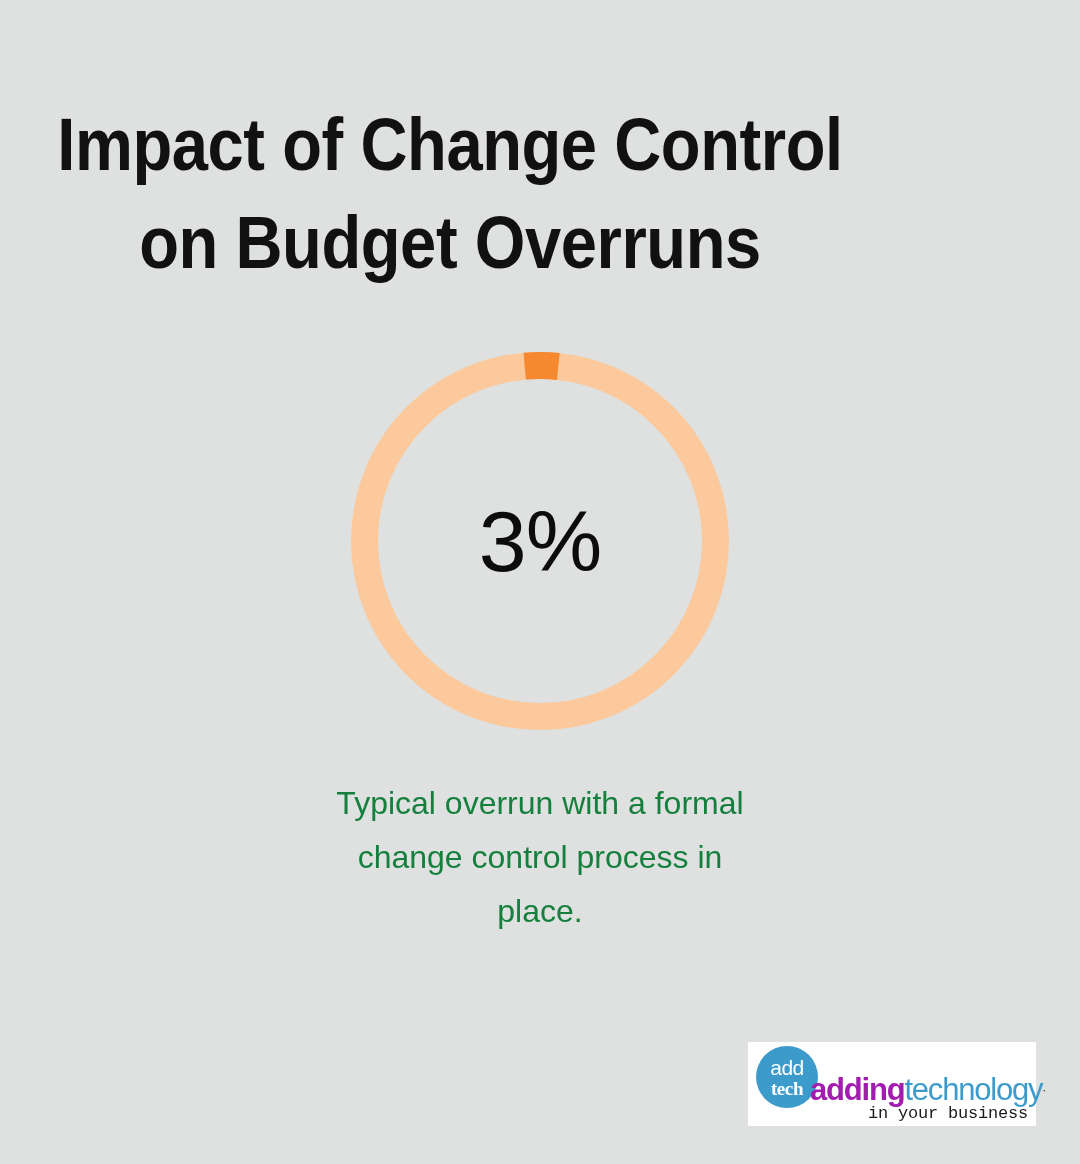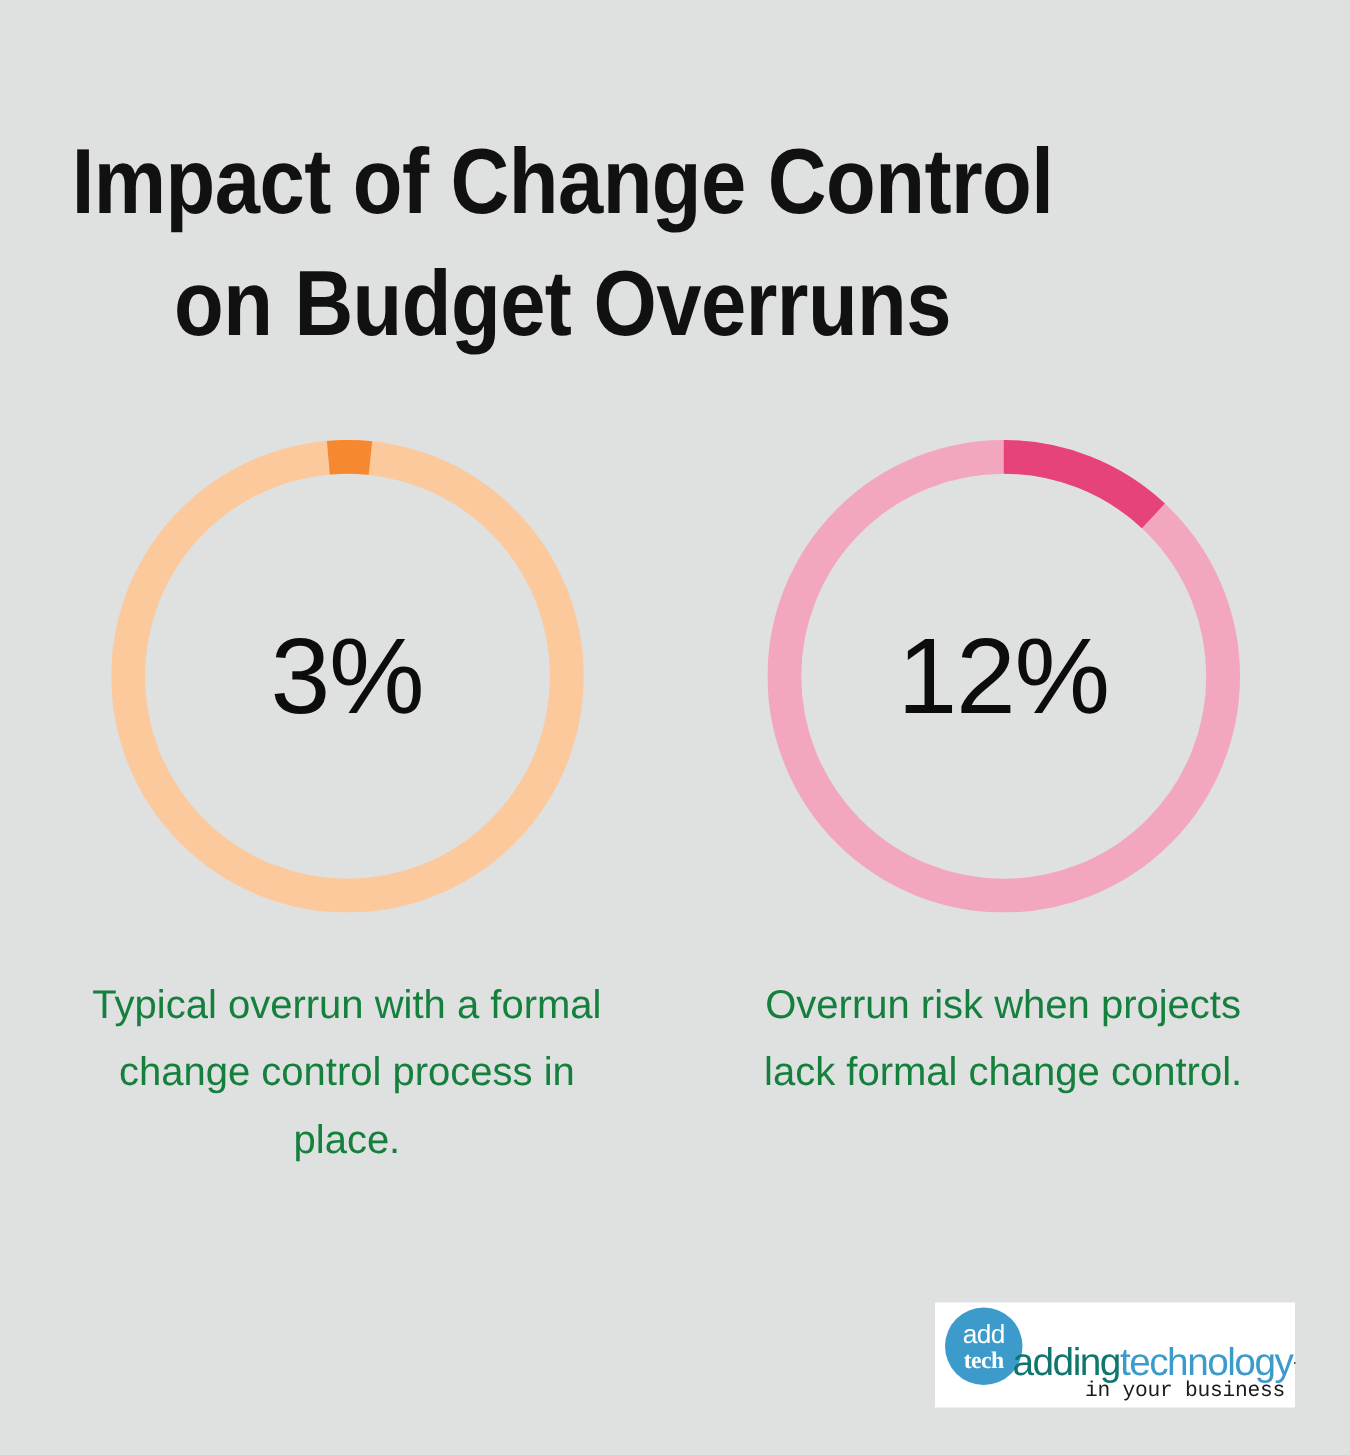--- a/index.html
+++ b/index.html
@@ -132,22 +132,22 @@
   }
   .logo-wordmark {
     position: absolute;
     left: 62px;
     top: 30px;
     white-space: nowrap;
   }
   .logo-wordmark .wm-adding {
     font-family: "Liberation Sans", sans-serif;
     font-size: 31px;
-    font-weight: 400;
-    color: #0f766e;
+    font-weight: 700;
+    color: #a21caf;
     letter-spacing: -1.2px;
   }
   .logo-wordmark .wm-technology {
     font-family: "Liberation Sans", sans-serif;
     font-size: 31px;
     font-weight: normal;
     color: #3d9bcb;
     letter-spacing: -1.2px;
   }
   .logo-wordmark .wm-reg {
@@ -182,30 +182,20 @@
     <div class="donut-wrap">
       <svg class="donut-svg" viewBox="0 0 378 378">
         <circle cx="189" cy="189" r="175.5" fill="none" stroke="#fbc99b" stroke-width="27"></circle>
         <circle id="arc1" cx="189" cy="189" r="175.5" fill="none" stroke="#f6882f" stroke-width="27" transform="rotate(-95 189 189)" stroke-dasharray="33.69358120975053 1069.0054402002668"></circle>
       </svg>
       <div class="donut-center-label">3%</div>
     </div>
     <div class="caption">Typical overrun with a formal change control process in place.</div>
   </div>
 
-  <div class="chart-cell">
-    <div class="donut-wrap">
-      <svg class="donut-svg" viewBox="0 0 378 378">
-        <circle cx="189" cy="189" r="175.5" fill="none" stroke="#f2a7bf" stroke-width="27"></circle>
-        <circle id="arc2" cx="189" cy="189" r="175.5" fill="none" stroke="#e5437a" stroke-width="27" transform="rotate(-90 189 189)" stroke-dasharray="131.7112720017521 970.9877494082652"></circle>
-      </svg>
-      <div class="donut-center-label">12%</div>
-    </div>
-    <div class="caption">Overrun risk when projects lack formal change control.</div>
-  </div>
 
 </div>
 
 <div class="logo-box">
   <div class="logo-mark">
     <span class="lm-add">add</span>
     <span class="lm-tech">tech</span>
   </div>
   <div class="logo-wordmark">
     <span class="wm-adding">adding</span><span class="wm-technology">technology</span><span class="wm-reg">·</span>

